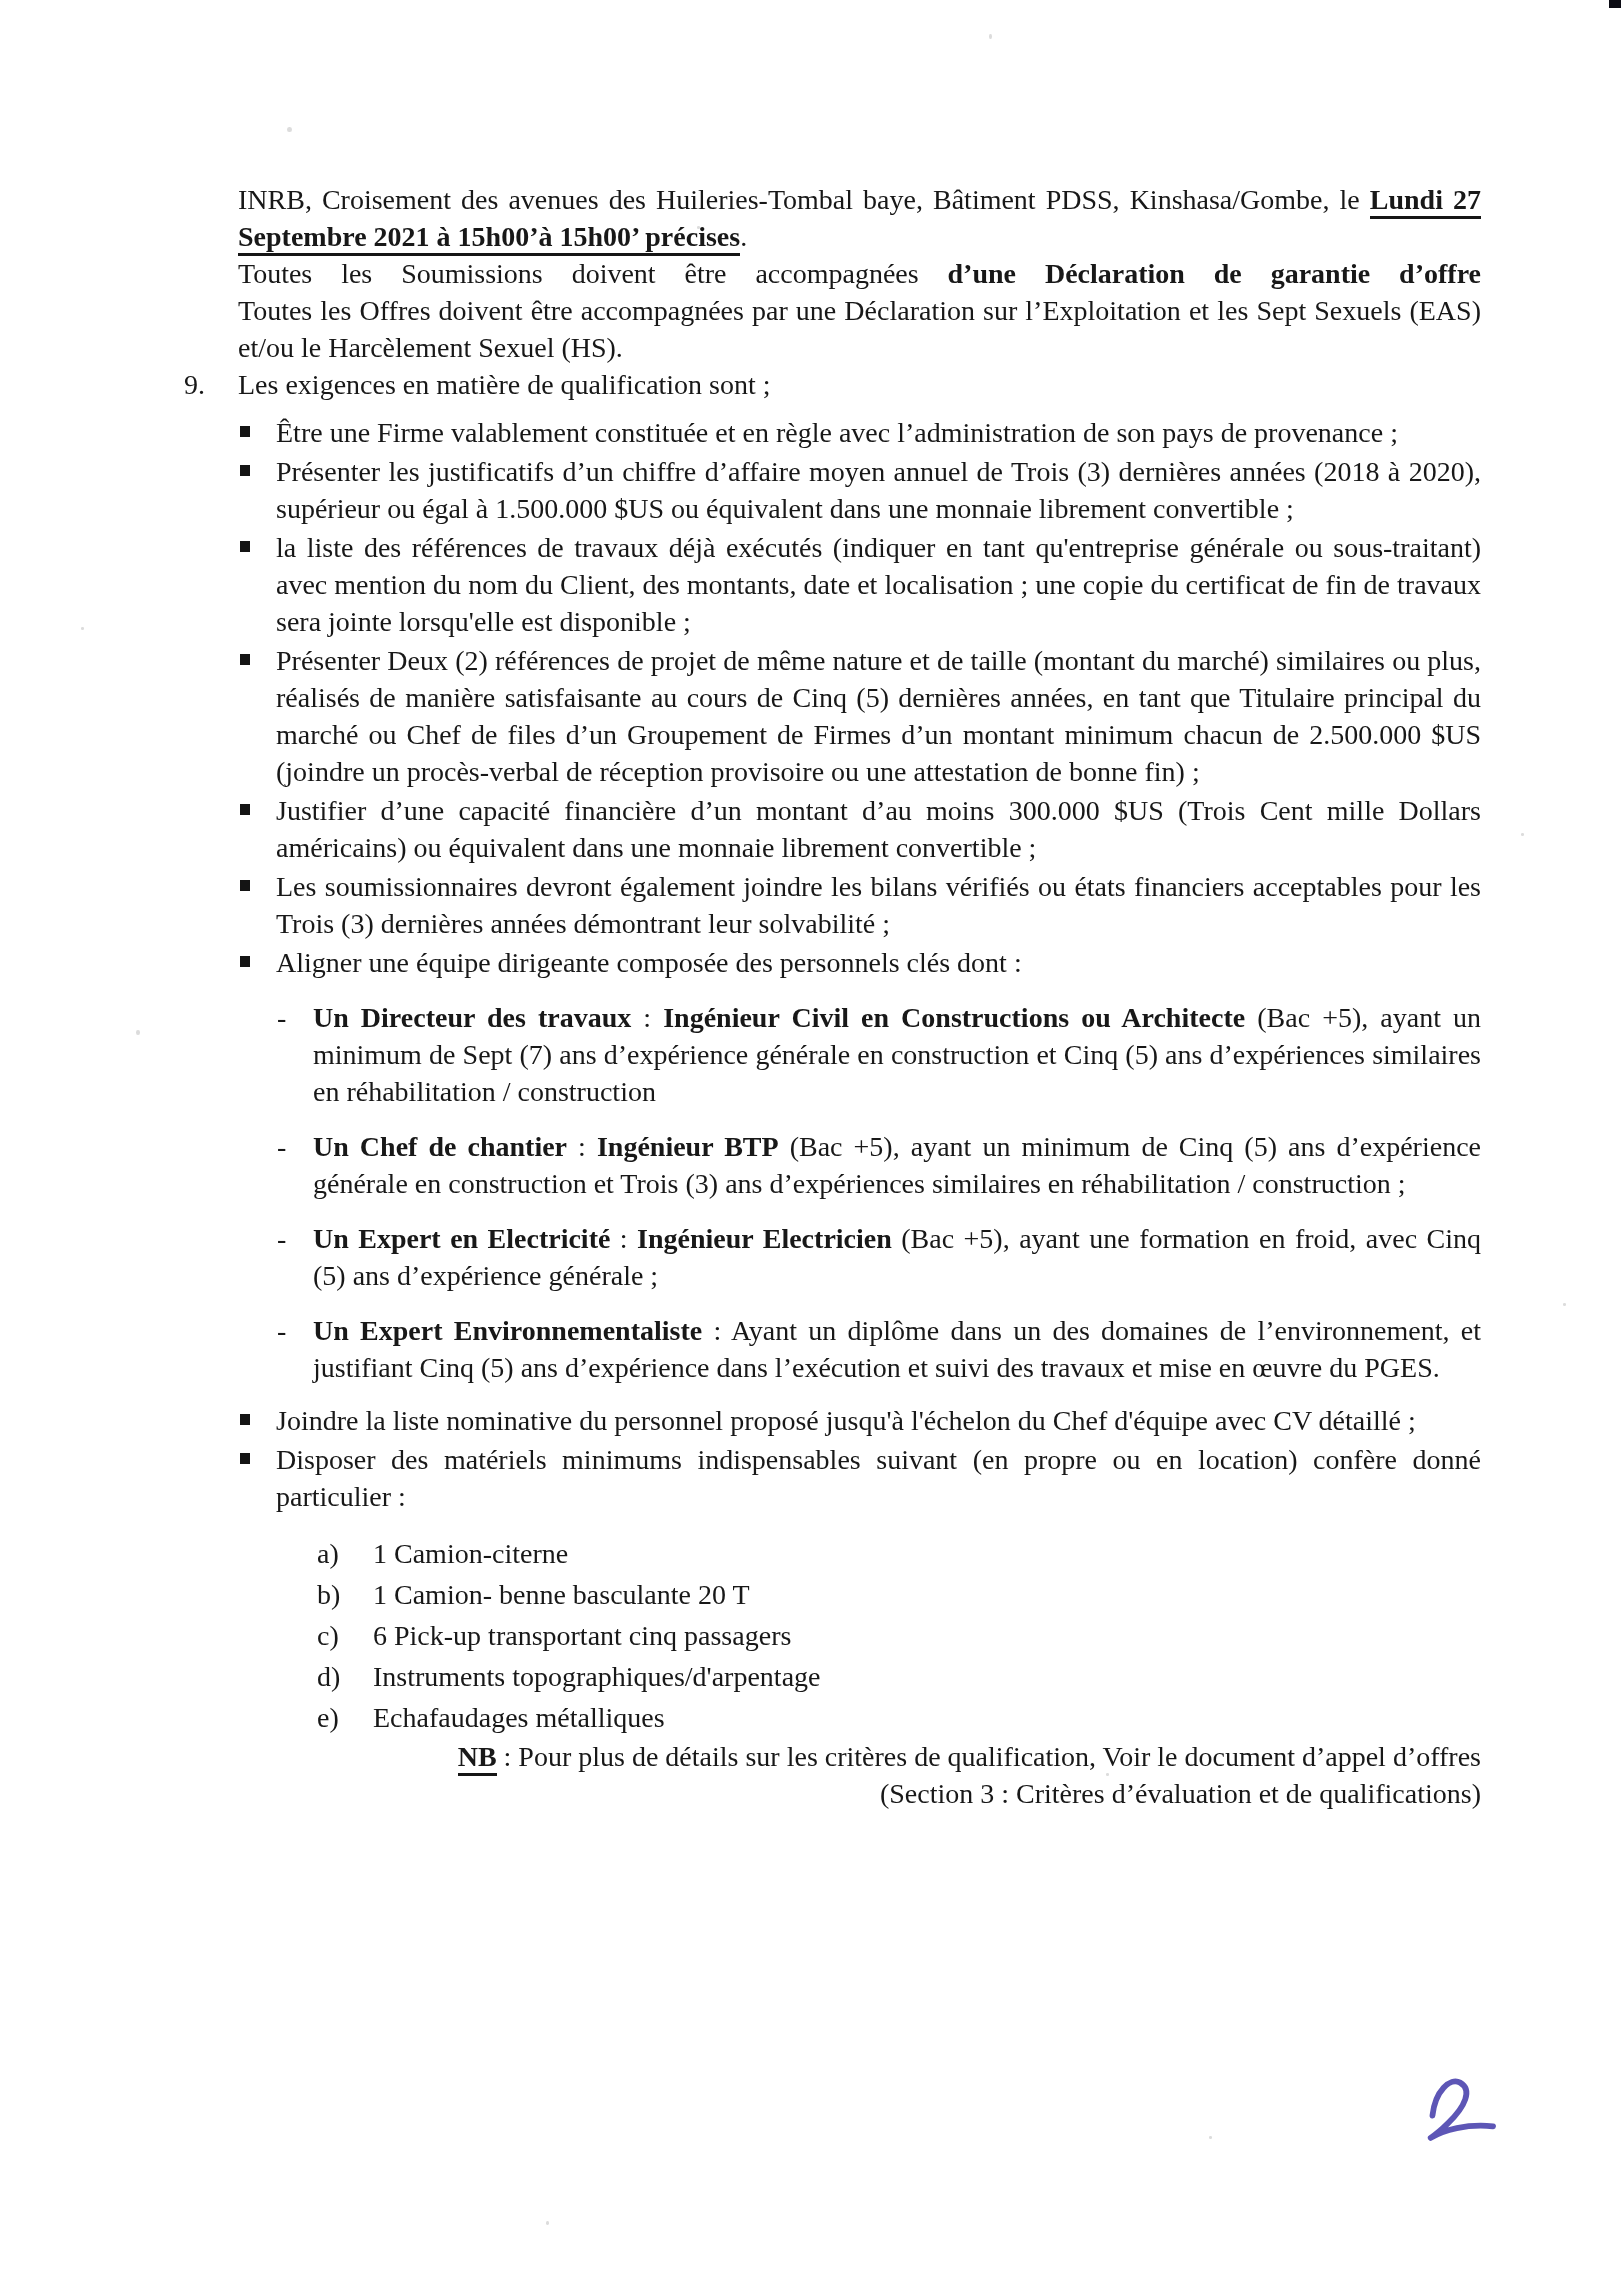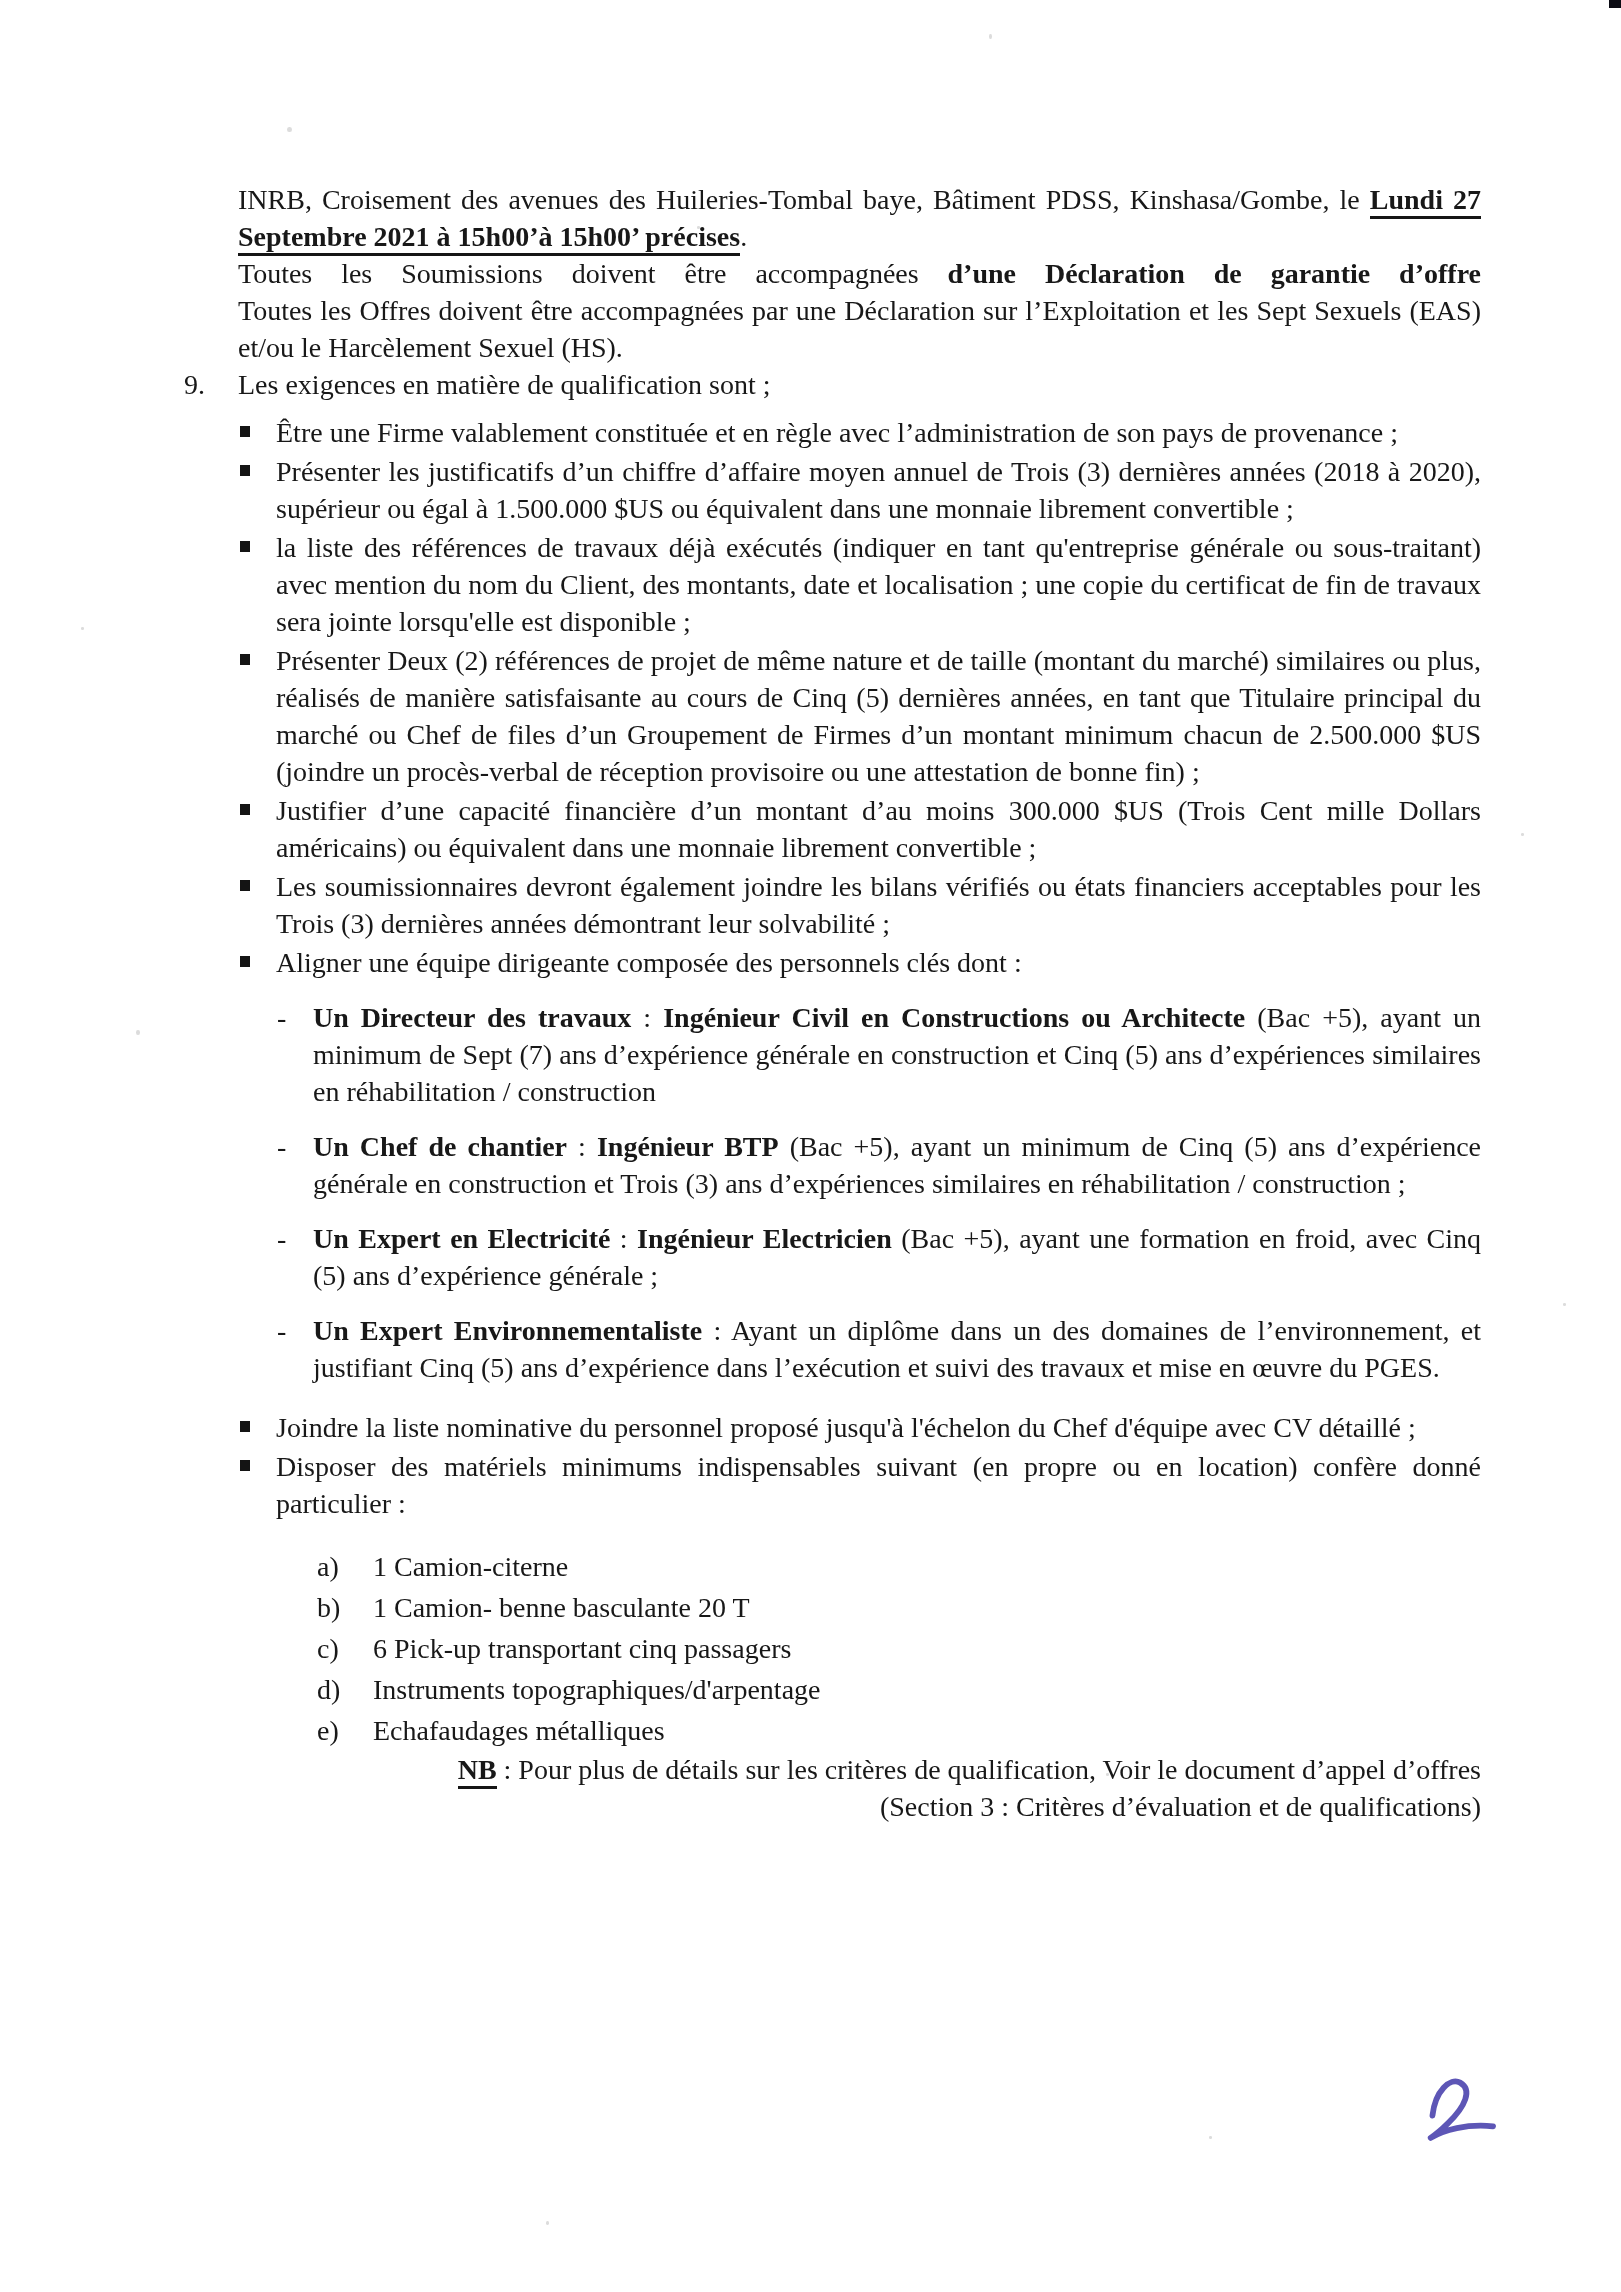--- a/index.html
+++ b/index.html
@@ -35,21 +35,21 @@
   .h14 .num { position: absolute; left: -54px; top: 0; }
   .bullets { margin-top: 10.7px; }
   .bullet { position: relative; padding-left: 38px; margin-top: 2px; }
   .bullet .sq {
     position: absolute; left: 1.8px; top: 12.5px;
     width: 9.9px; height: 10.7px; background: #141414;
   }
   .dash-list { margin-left: 39px; }
   .dash-item { position: relative; padding-left: 36px; margin-top: 18px; }
   .dash-item .dash { position: absolute; left: 0; top: 0; }
-  .letters { margin-left: 79px; margin-top: 24px; text-align: left; }
+  .letters { margin-left: 79px; margin-top: 18px; text-align: left; }
   .letter-row { line-height: 41px; }
   .letter-row .lt { display: inline-block; width: 56px; }
   .nb { position: relative; margin-top: 23px; padding-left: 27px; text-indent: -85px; text-align: right; }
   .nb .nb-label { font-weight: 700; border-bottom: 3.6px solid #161616; padding-bottom: 0.9px; }
   .handwritten-2 { position: absolute; left: 1418px; top: 2071px; }
 </style>
 </head>
 <body>
 
 <div class="page">
@@ -137,21 +137,21 @@
           <b>Un Expert en Electricité</b><span> : </span><b>Ingénieur Electricien</b><span> (Bac +5), ayant une formation en froid, avec Cinq (5) ans d’expérience générale ;</span>
         </div>
 
         <div class="dash-item">
           <span class="dash">-</span>
           <b>Un Expert Environnementaliste</b><span> : </span><span>Ayant un diplôme dans un des domaines de l’environnement, et justifiant Cinq (5) ans d’expérience dans l’exécution et suivi des travaux et mise en œuvre du PGES.</span>
         </div>
 
       </div>
 
-      <div class="bullet" style="margin-top:23px">
+      <div class="bullet" style="margin-top:16px">
         <span class="sq"></span>
         <span>Joindre la liste nominative du personnel proposé jusqu'à l'échelon du Chef d'équipe avec CV détaillé ;</span>
       </div>
 
       <div class="bullet">
         <span class="sq"></span>
         <span>Disposer des matériels minimums indispensables suivant (en propre ou en location) confère donné particulier :</span>
       </div>
 
       <div class="letters">

